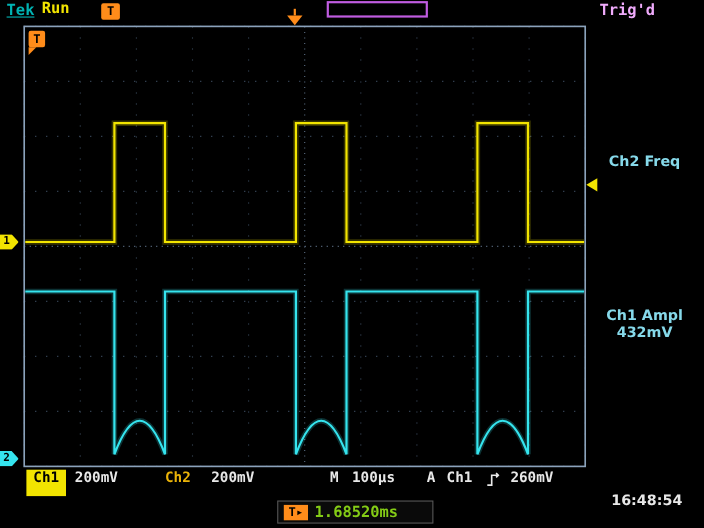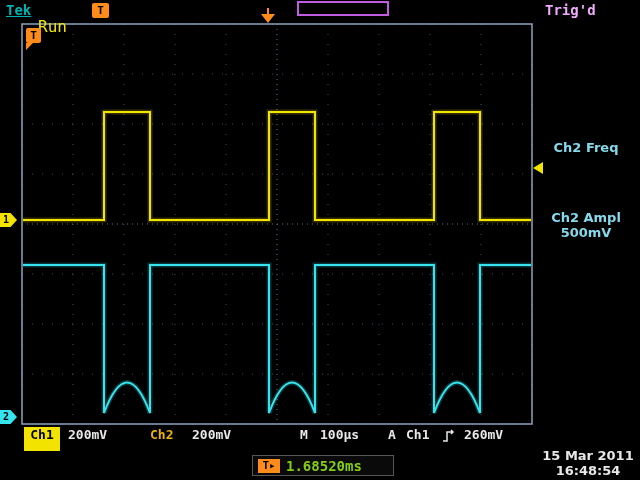--- a/index.html
+++ b/index.html
@@ -6,21 +6,21 @@
   html,body { background:#000; }
   body {
     width:640px; height:480px; position:relative; overflow:hidden;
     font-family:"DejaVu Sans Mono","Liberation Mono",monospace;
   }
   .abs { position:absolute; }
   .screen { position:absolute; inset:0; background:#000; }
 
   
   .tek-logo { left:6px; top:2px; color:#00b3b3; font-weight:bold; font-size:14px; text-decoration:underline; }
-  .run-status { left:38px; top:17px; color:#f2e400; font-size:16px; font-weight:normal; }
+  .run-status { left:38px; top:0; color:#f2e400; font-size:14px; font-weight:bold; }
   .t-badge { left:92px; top:3px; width:17px; height:15px; background:#ff8c1a; color:#000;
              font-size:11px; font-weight:bold; text-align:center; line-height:15px; border-radius:2px; }
   .trig-pos-stem { left:267px; top:8px; width:2px; height:6px; background:#ff8c1a; }
   .trig-pos-arrow { left:261px; top:14px; width:0; height:0;
                     border-left:7px solid transparent; border-right:7px solid transparent;
                     border-top:9px solid #ff8c1a; }
   .menu-box { left:297px; top:1px; width:92px; height:15px; border:2px solid #c05ce0; background:#000; }
   .trigd-status { left:545px; top:2px; color:#f0abfc; font-size:14px; font-weight:bold; }
 
   
@@ -115,23 +115,23 @@
 
   <span class="abs trig-flag">T</span>
   <span class="abs trig-flag-tail"></span>
   <span class="abs ch-marker ch1-marker">1</span>
   <span class="abs ch-marker ch2-marker">2</span>
   <span class="abs trig-level-arrow"></span>
 
   <div class="abs meas meas-1">
     <div>Ch2 Freq</div>
   </div>
-  <div class="abs meas meas-2">
-    <div>Ch2 Ampl</div>
-    <div>500mV</div>
+  <div class="abs meas meas-3">
+    <div>Ch1 Ampl</div>
+    <div>432mV</div>
   </div>
 
   <span class="abs rb rb-ch1-badge">Ch1</span>
   <span class="abs rb rb-ch1-scale">200mV</span>
   <span class="abs rb rb-ch2-label">Ch2</span>
   <span class="abs rb rb-ch2-scale">200mV</span>
   <span class="abs rb rb-m">M</span>
   <span class="abs rb rb-timebase">100µs</span>
   <span class="abs rb rb-a">A</span>
   <span class="abs rb rb-src">Ch1</span>
@@ -141,17 +141,16 @@
       </svg>
   </span>
   <span class="abs rb rb-level">260mV</span>
 
   <div class="abs trig-time-box">
     <span class="trig-time-badge">T▸</span>
     <span class="trig-time-value">1.68520ms</span>
   </div>
 
   <div class="abs datetime">
-    <div>15 Mar 2011</div>
     <div>16:48:54</div>
   </div>
 
 </div>
 
 </body></html>

